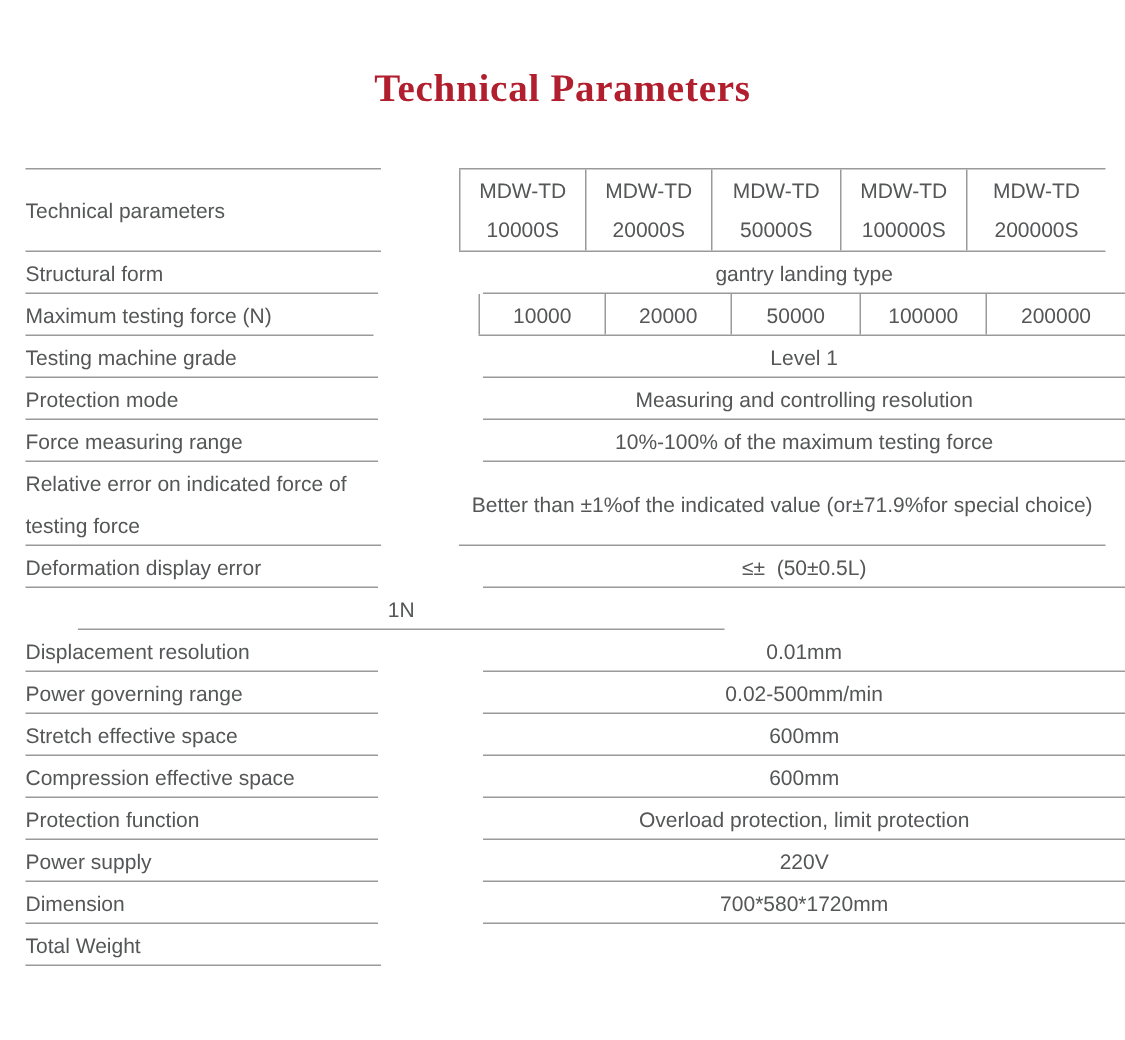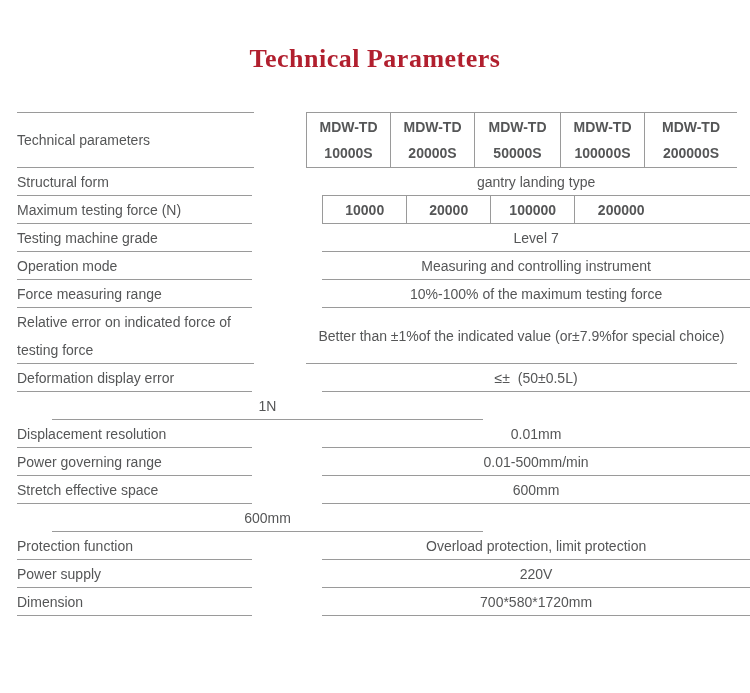--- a/index.html
+++ b/index.html
@@ -27,21 +27,21 @@
     display:flex;align-items:center;justify-content:center;
     text-align:center;font-size:14px;
   }
   .top .lab,.top .val{border-top:1px solid #9a9a9a;}
   .t{line-height:28px;}
   .val .t{white-space:nowrap;text-align:right;}
   .cells{justify-content:flex-start;align-items:stretch;padding:0;}
   .mc{
     box-sizing:border-box;border-right:1px solid #9a9a9a;flex:none;
     display:flex;flex-direction:column;align-items:center;justify-content:center;
-    text-align:center;line-height:26px;white-space:nowrap;font-weight:bold;
+    text-align:center;line-height:26px;white-space:nowrap;
   }
   .mc:first-child{border-left:1px solid #9a9a9a;}
   .mc:last-child{border-right:none;}
   .w1{width:85px}.w2{width:84px}.w3{width:86px}.w4{width:84px}.w5{width:92px}
 </style>
 </head>
 <body>
 
 <h1 class="title">Technical Parameters</h1>
 
@@ -88,62 +88,65 @@
     <div class="lab">
       <span class="t">Maximum testing force (N)</span>
     </div>
     <div class="val cells">
       <div class="mc w1">
           <span>10000</span>
         </div>
       <div class="mc w2">
           <span>20000</span>
         </div>
+      <div class="mc w3">
+          <span>50000</span>
+        </div>
       <div class="mc w4">
           <span>100000</span>
         </div>
       <div class="mc w5">
           <span>200000</span>
         </div>
     </div>
   </div>
 
   <div class="row h28">
     <div class="lab">
       <span class="t">Testing machine grade</span>
     </div>
     <div class="val">
-      <span class="t">Level 7</span>
-    </div>
-  </div>
-
-  <div class="row h28">
-    <div class="lab">
-      <span class="t">Operation mode</span>
-    </div>
-    <div class="val">
-      <span class="t">Measuring and controlling instrument</span>
+      <span class="t">Level 1</span>
+    </div>
+  </div>
+
+  <div class="row h28">
+    <div class="lab">
+      <span class="t">Protection mode</span>
+    </div>
+    <div class="val">
+      <span class="t">Measuring and controlling resolution</span>
     </div>
   </div>
 
   <div class="row h28">
     <div class="lab">
       <span class="t">Force measuring range</span>
     </div>
     <div class="val">
       <span class="t">10%-100% of the maximum testing force</span>
     </div>
   </div>
 
   <div class="row h56">
     <div class="lab">
       <span class="t">Relative error on indicated force of testing force</span>
     </div>
     <div class="val">
-      <span class="t">Better than ±1%of the indicated value (or±7.9%for special choice)</span>
+      <span class="t">Better than ±1%of the indicated value (or±71.9%for special choice)</span>
     </div>
   </div>
 
   <div class="row h28">
     <div class="lab">
       <span class="t">Deformation display error</span>
     </div>
     <div class="val">
       <span class="t">≤±&nbsp; (50±0.5L)</span>
     </div>
@@ -162,34 +165,37 @@
     <div class="val">
       <span class="t">0.01mm</span>
     </div>
   </div>
 
   <div class="row h28">
     <div class="lab">
       <span class="t">Power governing range</span>
     </div>
     <div class="val">
-      <span class="t">0.01-500mm/min</span>
+      <span class="t">0.02-500mm/min</span>
     </div>
   </div>
 
   <div class="row h28">
     <div class="lab">
       <span class="t">Stretch effective space</span>
     </div>
     <div class="val">
       <span class="t">600mm</span>
     </div>
   </div>
 
   <div class="row h28">
+    <div class="lab">
+      <span class="t">Compression effective space</span>
+    </div>
     <div class="val">
       <span class="t">600mm</span>
     </div>
   </div>
 
   <div class="row h28">
     <div class="lab">
       <span class="t">Protection function</span>
     </div>
     <div class="val">
@@ -209,15 +215,18 @@
   <div class="row h28">
     <div class="lab">
       <span class="t">Dimension</span>
     </div>
     <div class="val">
       <span class="t">700*580*1720mm</span>
     </div>
   </div>
 
   <div class="row h28">
+    <div class="lab">
+      <span class="t">Total Weight</span>
+    </div>
   </div>
 
 </div>
 
 </body></html>

